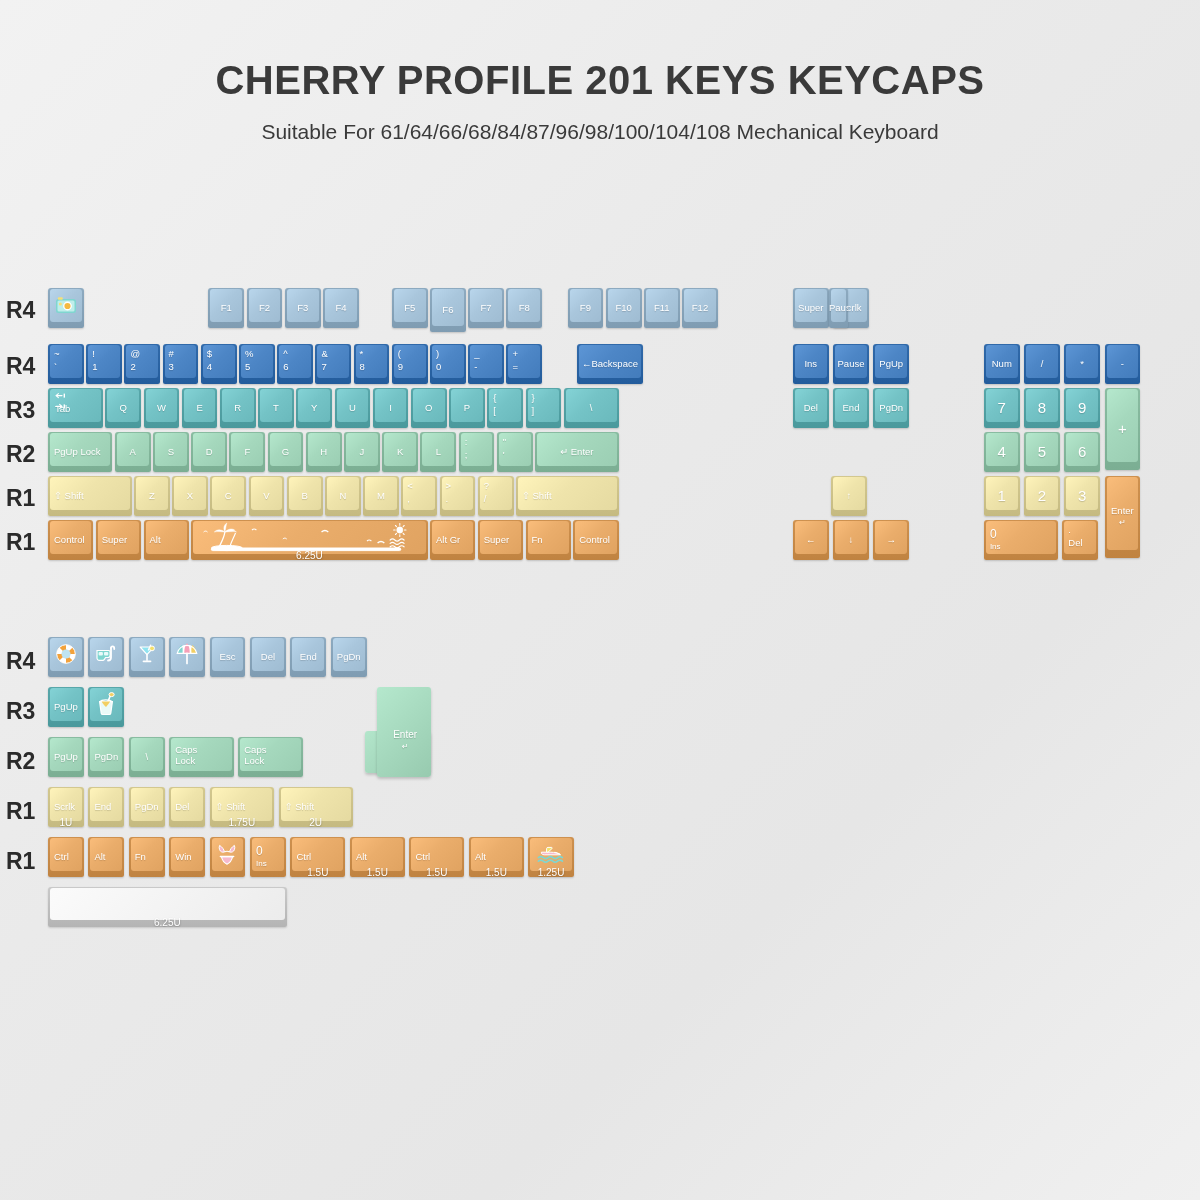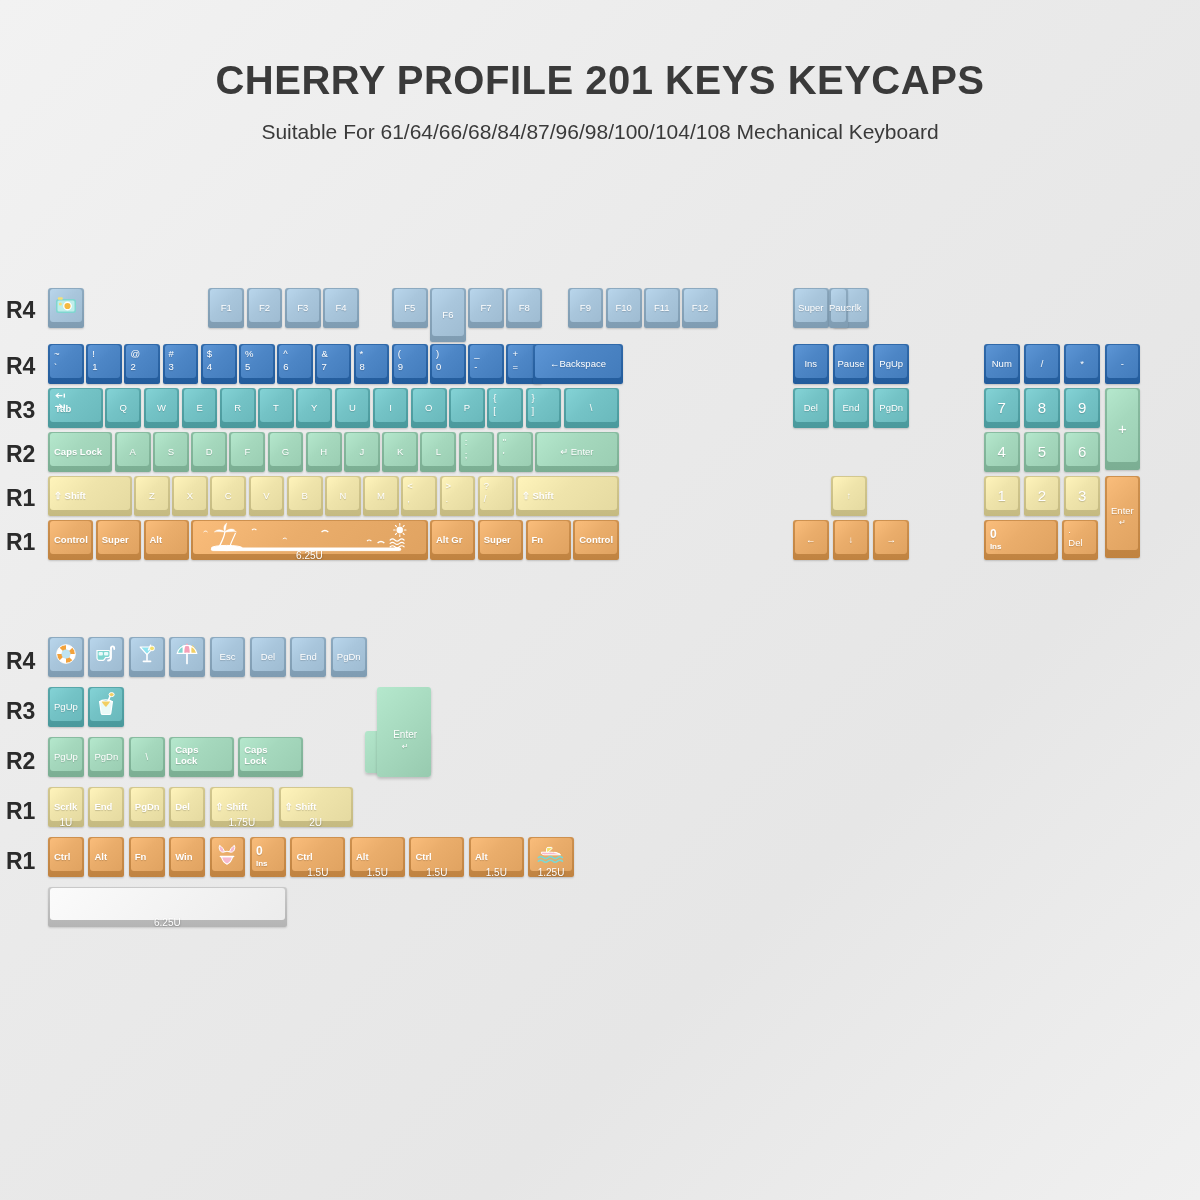--- a/index.html
+++ b/index.html
@@ -34,21 +34,21 @@
     border-radius:3px;
   }
   .key .legend{
     position:absolute;left:6px;top:4px;right:4px;
     line-height:1.15;text-shadow:0 1px 1px rgba(0,0,0,.18);
     pointer-events:none;
   }
   .key .legend.ctr{
     left:0;right:0;text-align:center;top:50%;transform:translateY(-50%);
   }
-  .key .legend.mid{top:50%;transform:translateY(-50%);font-weight:bold;}
+  .key .legend.mid{top:50%;transform:translateY(-50%);}
   .key .sub{display:block;font-size:9.5px;}
   .key .upper{display:block;font-size:9.5px;margin-bottom:2px;}
   .usize{
     position:absolute;bottom:-1px;left:0;right:0;text-align:center;
     font-size:10px;color:#fff;text-shadow:0 1px 2px rgba(0,0,0,.3);
   }
   .iso-enter{position:absolute;}
   svg{display:block;}
   .novelty{position:absolute;left:50%;top:50%;transform:translate(-50%,-50%);}
 </style>
@@ -91,21 +91,21 @@
       <span class="legend ctr">F3</span>
     </div>
     <div class="key" style="left: 323.04px; top: 288px; width: 35.8px; height: 40px; background: linear-gradient(rgb(141, 170, 192) 0%, rgb(127, 156, 178) 100%); box-shadow: rgba(0, 0, 0, 0.18) 0px 1px 2px;">
       <div class="top" style="background: linear-gradient(135deg, rgb(185, 214, 236) 0%, rgb(169, 198, 220) 45%, rgb(159, 188, 210) 100%); bottom: 6px;"></div>
       <span class="legend ctr">F4</span>
     </div>
     <div class="key" style="left: 391.8px; top: 288px; width: 35.8px; height: 40px; background: linear-gradient(rgb(141, 170, 192) 0%, rgb(127, 156, 178) 100%); box-shadow: rgba(0, 0, 0, 0.18) 0px 1px 2px;">
       <div class="top" style="background: linear-gradient(135deg, rgb(185, 214, 236) 0%, rgb(169, 198, 220) 45%, rgb(159, 188, 210) 100%); bottom: 6px;"></div>
       <span class="legend ctr">F5</span>
     </div>
-    <div class="key" style="left: 430px; top: 288px; width: 35.8px; height: 54px; background: linear-gradient(rgb(141, 170, 192) 0%, rgb(127, 156, 178) 100%); box-shadow: rgba(0, 0, 0, 0.18) 0px 1px 2px;">
+    <div class="key" style="left: 430px; top: 288px; width: 35.8px; height: 44px; background: linear-gradient(rgb(141, 170, 192) 0%, rgb(127, 156, 178) 100%); box-shadow: rgba(0, 0, 0, 0.18) 0px 1px 2px;">
       <div class="top" style="background: linear-gradient(135deg, rgb(185, 214, 236) 0%, rgb(169, 198, 220) 45%, rgb(159, 188, 210) 100%); bottom: 6px;"></div>
       <span class="legend ctr">F6</span>
     </div>
     <div class="key" style="left: 468.2px; top: 288px; width: 35.8px; height: 40px; background: linear-gradient(rgb(141, 170, 192) 0%, rgb(127, 156, 178) 100%); box-shadow: rgba(0, 0, 0, 0.18) 0px 1px 2px;">
       <div class="top" style="background: linear-gradient(135deg, rgb(185, 214, 236) 0%, rgb(169, 198, 220) 45%, rgb(159, 188, 210) 100%); bottom: 6px;"></div>
       <span class="legend ctr">F7</span>
     </div>
     <div class="key" style="left: 506.4px; top: 288px; width: 35.8px; height: 40px; background: linear-gradient(rgb(141, 170, 192) 0%, rgb(127, 156, 178) 100%); box-shadow: rgba(0, 0, 0, 0.18) 0px 1px 2px;">
       <div class="top" style="background: linear-gradient(135deg, rgb(185, 214, 236) 0%, rgb(169, 198, 220) 45%, rgb(159, 188, 210) 100%); bottom: 6px;"></div>
       <span class="legend ctr">F8</span>
@@ -222,21 +222,21 @@
         <span class="sub">-</span>
       </span>
     </div>
     <div class="key" style="left: 506.4px; top: 344px; width: 35.8px; height: 40px; background: linear-gradient(rgb(49, 106, 170) 0%, rgb(35, 92, 156) 100%); box-shadow: rgba(0, 0, 0, 0.18) 0px 1px 2px;">
       <div class="top" style="background: linear-gradient(135deg, rgb(93, 150, 214) 0%, rgb(77, 134, 198) 45%, rgb(67, 124, 188) 100%); bottom: 6px;"></div>
       <span class="legend" style="top: 5px;">
         <span class="upper">+</span>
         <span class="sub">=</span>
       </span>
     </div>
-    <div class="key" style="left: 533px; top: 344px; width: 90px; height: 40px; background: linear-gradient(rgb(49, 106, 170) 0%, rgb(35, 92, 156) 100%); box-shadow: rgba(0, 0, 0, 0.18) 0px 1px 2px;">
+    <div class="key" style="left: 577px; top: 344px; width: 66px; height: 40px; background: linear-gradient(rgb(49, 106, 170) 0%, rgb(35, 92, 156) 100%); box-shadow: rgba(0, 0, 0, 0.18) 0px 1px 2px;">
       <div class="top" style="background: linear-gradient(135deg, rgb(93, 150, 214) 0%, rgb(77, 134, 198) 45%, rgb(67, 124, 188) 100%); bottom: 6px;"></div>
       <span class="legend ctr">←Backspace</span>
     </div>
     <div class="key" style="left: 792.9px; top: 344px; width: 35.8px; height: 40px; background: linear-gradient(rgb(49, 106, 170) 0%, rgb(35, 92, 156) 100%); box-shadow: rgba(0, 0, 0, 0.18) 0px 1px 2px;">
       <div class="top" style="background: linear-gradient(135deg, rgb(93, 150, 214) 0%, rgb(77, 134, 198) 45%, rgb(67, 124, 188) 100%); bottom: 6px;"></div>
       <span class="legend ctr">Ins</span>
     </div>
     <div class="key" style="left: 833.1px; top: 344px; width: 35.8px; height: 40px; background: linear-gradient(rgb(49, 106, 170) 0%, rgb(35, 92, 156) 100%); box-shadow: rgba(0, 0, 0, 0.18) 0px 1px 2px;">
       <div class="top" style="background: linear-gradient(135deg, rgb(93, 150, 214) 0%, rgb(77, 134, 198) 45%, rgb(67, 124, 188) 100%); bottom: 6px;"></div>
       <span class="legend ctr">Pause</span>
@@ -354,21 +354,21 @@
     <div class="key" style="left: 1064.3px; top: 388px; width: 35.8px; height: 40px; background: linear-gradient(rgb(88, 167, 170) 0%, rgb(74, 153, 156) 100%); box-shadow: rgba(0, 0, 0, 0.18) 0px 1px 2px;">
       <div class="top" style="background: linear-gradient(135deg, rgb(132, 211, 214) 0%, rgb(116, 195, 198) 45%, rgb(106, 185, 188) 100%); bottom: 6px;"></div>
       <span class="legend ctr" style="font-size: 15px;">9</span>
     </div>
     <div class="key" style="left: 1104.5px; top: 388px; width: 35.8px; height: 81.6px; background: linear-gradient(rgb(137, 188, 161) 0%, rgb(123, 174, 147) 100%); box-shadow: rgba(0, 0, 0, 0.18) 0px 1px 2px;">
       <div class="top" style="background: linear-gradient(135deg, rgb(181, 232, 205) 0%, rgb(165, 216, 189) 45%, rgb(155, 206, 179) 100%); bottom: 8px;"></div>
       <span class="legend ctr" style="font-size: 15px; top: 50%; transform: translateY(-50%);">+</span>
     </div>
     <div class="key" style="left: 48px; top: 432px; width: 64.45px; height: 40px; background: linear-gradient(rgb(137, 188, 161) 0%, rgb(123, 174, 147) 100%); box-shadow: rgba(0, 0, 0, 0.18) 0px 1px 2px;">
       <div class="top" style="background: linear-gradient(135deg, rgb(181, 232, 205) 0%, rgb(165, 216, 189) 45%, rgb(155, 206, 179) 100%); bottom: 6px;"></div>
-      <span class="legend mid">Caps  Lock</span>
+      <span class="legend mid">PgUp  Lock</span>
     </div>
     <div class="key" style="left: 114.85px; top: 432px; width: 35.8px; height: 40px; background: linear-gradient(rgb(137, 188, 161) 0%, rgb(123, 174, 147) 100%); box-shadow: rgba(0, 0, 0, 0.18) 0px 1px 2px;">
       <div class="top" style="background: linear-gradient(135deg, rgb(181, 232, 205) 0%, rgb(165, 216, 189) 45%, rgb(155, 206, 179) 100%); bottom: 6px;"></div>
       <span class="legend ctr">A</span>
     </div>
     <div class="key" style="left: 153.05px; top: 432px; width: 35.8px; height: 40px; background: linear-gradient(rgb(137, 188, 161) 0%, rgb(123, 174, 147) 100%); box-shadow: rgba(0, 0, 0, 0.18) 0px 1px 2px;">
       <div class="top" style="background: linear-gradient(135deg, rgb(181, 232, 205) 0%, rgb(165, 216, 189) 45%, rgb(155, 206, 179) 100%); bottom: 6px;"></div>
       <span class="legend ctr">S</span>
     </div>
     <div class="key" style="left: 191.25px; top: 432px; width: 35.8px; height: 40px; background: linear-gradient(rgb(137, 188, 161) 0%, rgb(123, 174, 147) 100%); box-shadow: rgba(0, 0, 0, 0.18) 0px 1px 2px;">

